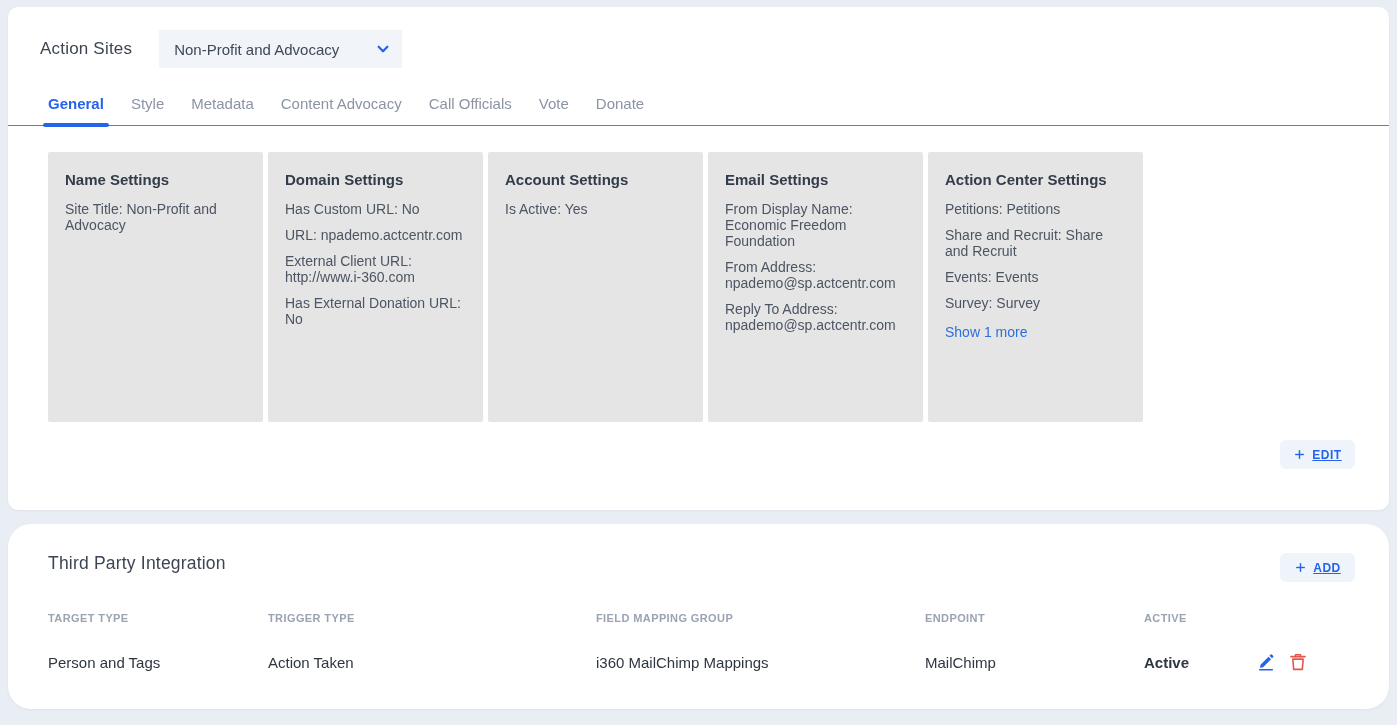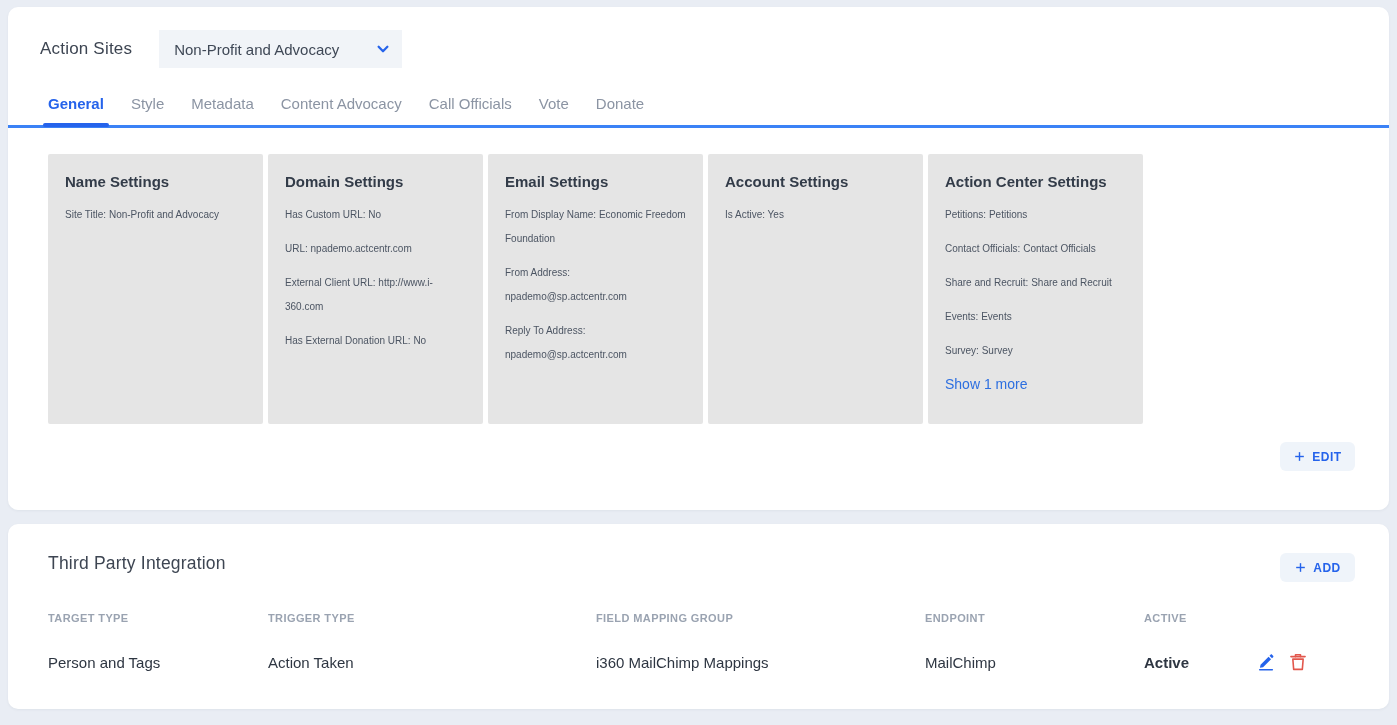--- a/index.html
+++ b/index.html
@@ -33,21 +33,21 @@
     cursor: pointer;
   }
   .site-select .value {
     font-size: 15px; color: #3f4856;
     white-space: nowrap; overflow: hidden;
     flex: 1; min-width: 0;
   }
   .site-select .chev { flex: 0 0 auto; width: 14px; height: 14px; margin-left: 8px; }
   .tabs-wrap {
     margin-top: 27px;
-    border-bottom: 3px solid #3b82f6;
+    border-bottom: 1px solid #3b82f6;
     padding: 0 40px;
   }
   .tabs { display: flex; gap: 27px; }
   .tab {
     font-size: 15px; color: #8b94a3;
     padding-bottom: 13px; position: relative;
     cursor: pointer; white-space: nowrap;
   }
   .tab.active { color: #2563eb; font-weight: 700; }
   .tab.active::after {
@@ -56,35 +56,35 @@
   }
   
   .panels { display: flex; gap: 5px; margin: 26px 40px 0 40px; }
   .panel {
     width: 215px; height: 270px;
     background: #e5e5e5; border-radius: 2px;
     padding: 19px 17px;
     overflow: hidden;
   }
   .panel h3 { font-size: 15px; font-weight: 700; color: #333c49; margin-bottom: 13px; }
-  .panel p { font-size: 10px; color: #4c5563; line-height: 24px; margin-bottom: 10px; }
+  .panel p { font-size: 14px; color: #4c5563; line-height: 16px; margin-bottom: 10px; }
   .more-link { font-size: 14px; color: #2d6fe0; cursor: pointer; display: inline-block; margin-top: 3px; }
   
   .btn-row { display: flex; justify-content: flex-end; margin: 18px 34px 0 0; }
   .soft-btn {
     min-width: 75px; height: 29px;
     background: #eff4fa; border: none; border-radius: 6px;
     display: inline-flex; align-items: center; justify-content: center; gap: 6px;
     color: #2563eb; font-family: inherit;
     font-size: 12px; font-weight: 700; letter-spacing: 0.5px;
-    cursor: pointer; padding: 0 12px;
+    cursor: pointer; padding: 0 12px; text-decoration: underline;
   }
   .soft-btn svg { width: 13px; height: 13px; }
   
-  .integration-card { margin-top: 14px; height: 185px; padding: 29px 40px 0 40px; }
+  .integration-card { margin-top: 14px; height: 185px; padding: 29px 40px 0 40px; border-radius: 23px; }
   .integration-header { display: flex; justify-content: space-between; align-items: flex-start; }
   .integration-header .btn-row { margin: 1px -6px 0 0; }
   .section-title { font-size: 17.5px; color: #3d4552; font-weight: 400; letter-spacing: 0.2px; }
   .tint-table { margin-top: 30px; }
   .t-row { display: flex; align-items: center; }
   .t-head .t-cell {
     font-size: 11px; color: #9aa3b1; font-weight: 700;
     letter-spacing: 0.4px; text-transform: uppercase;
   }
   .t-body { margin-top: 28px; }
@@ -134,35 +134,34 @@
 
     <div class="panel">
       <h3>Domain Settings</h3>
       <p>Has Custom URL: No</p>
       <p>URL: npademo.actcentr.com</p>
       <p>External Client URL: http://www.i-360.com</p>
       <p>Has External Donation URL: No</p>
     </div>
 
     <div class="panel">
+      <h3>Account Settings</h3>
+      <p>Is Active: Yes</p>
+    </div>
+
+    <div class="panel">
       <h3>Email Settings</h3>
       <p>From Display Name: Economic Freedom Foundation</p>
       <p>From Address: npademo@sp.actcentr.com</p>
       <p>Reply To Address: npademo@sp.actcentr.com</p>
     </div>
 
     <div class="panel">
-      <h3>Account Settings</h3>
-      <p>Is Active: Yes</p>
-    </div>
-
-    <div class="panel">
       <h3>Action Center Settings</h3>
       <p>Petitions: Petitions</p>
-      <p>Contact Officials: Contact Officials</p>
       <p>Share and Recruit: Share and Recruit</p>
       <p>Events: Events</p>
       <p>Survey: Survey</p>
       <span class="more-link">Show 1 more</span>
     </div>
 
   </div>
 
   <div class="btn-row">
     <button class="soft-btn">

